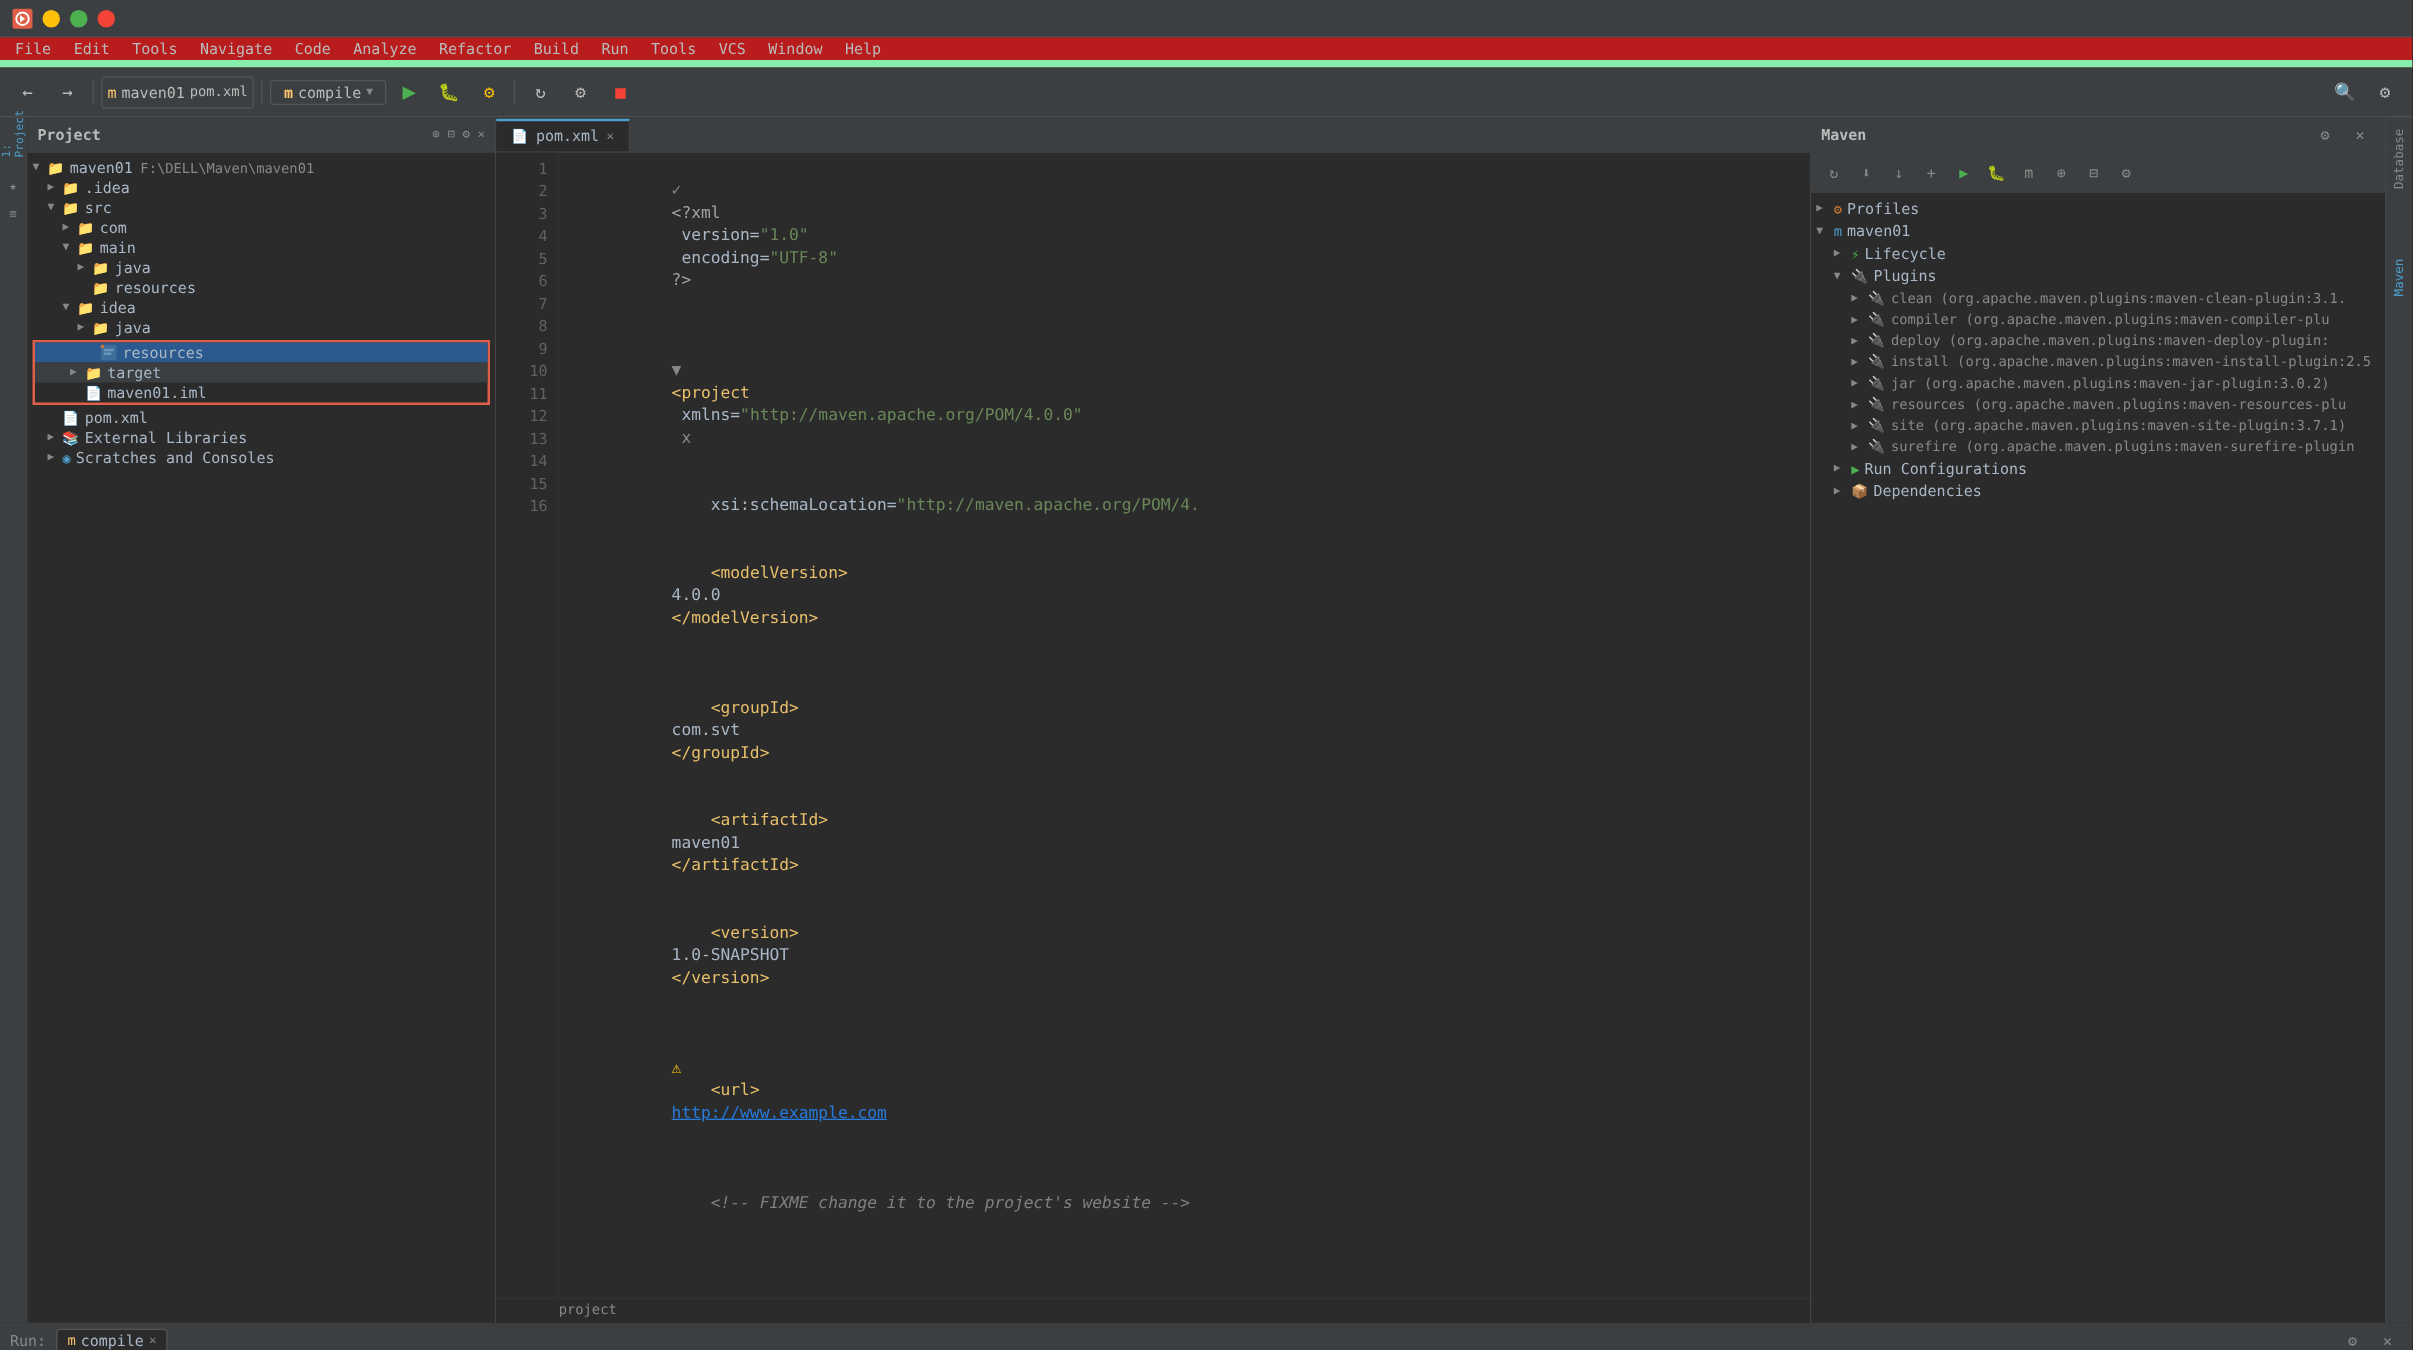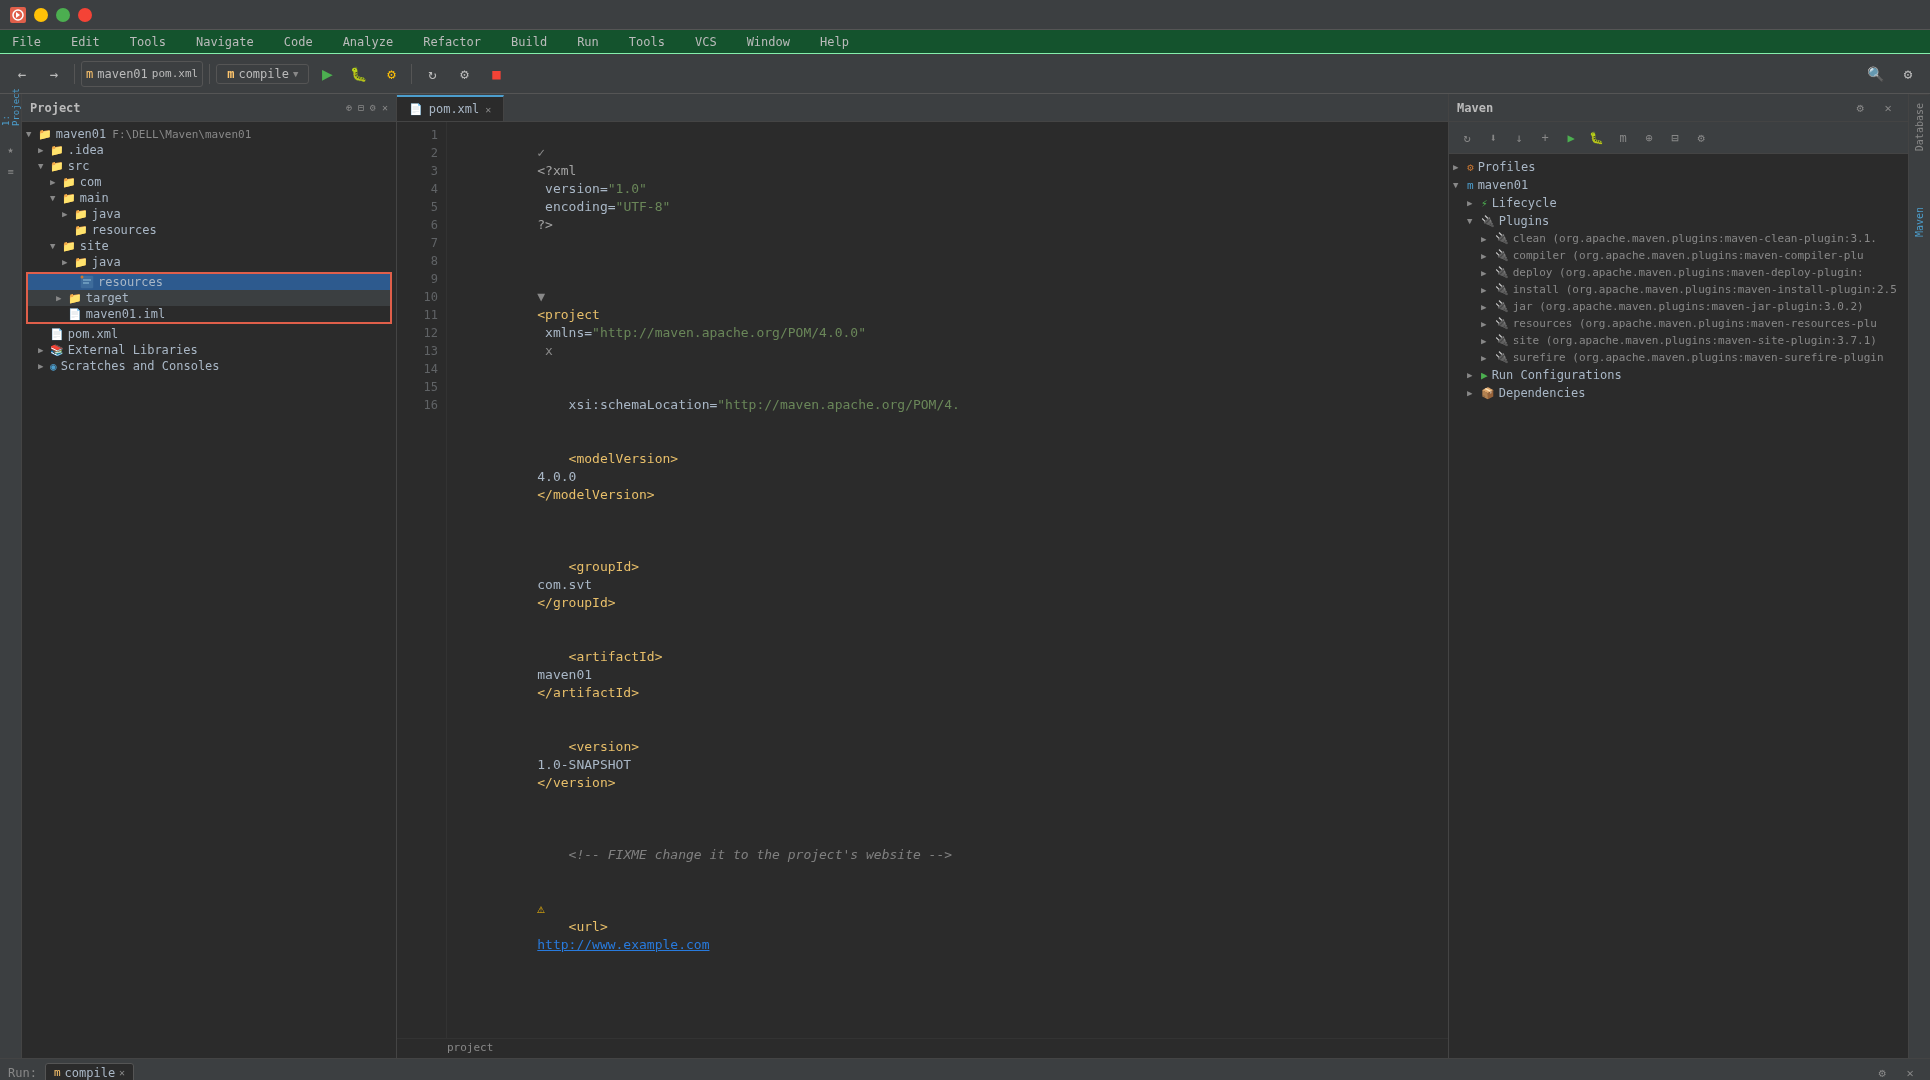--- a/index.html
+++ b/index.html
@@ -46,26 +46,26 @@
       border-radius: 50%;
       cursor: pointer;
     }
     .wc-min { background: #ffc107; }
     .wc-max { background: #4caf50; }
     .wc-close { background: #f44336; }
 
     
     #menu-bar {
       height: 24px;
-      background: #14532d;
+      background: #b91c1c;
       display: flex;
       align-items: center;
       padding: 0 4px;
-      border-bottom: 1px solid #86efac;
-      gap: 14px;
+      border-bottom: 6px solid #86efac;
+      gap: 2px;
     }
     .menu-item {
       padding: 2px 8px;
       cursor: pointer;
       color: #bbb;
       font-size: 12px;
       border-radius: 2px;
     }
 
     
@@ -461,21 +461,21 @@
         <span class="indent" style="width:40px;"></span>
         <span class="arrow"> </span>
         <span class="file-icon folder-icon">📁</span>
         <span>resources</span>
       </div>
 
       <div class="tree-item">
         <span class="indent" style="width:28px;"></span>
         <span class="arrow">▼</span>
         <span class="file-icon folder-icon">📁</span>
-        <span>site</span>
+        <span>idea</span>
       </div>
 
       <div class="tree-item">
         <span class="indent" style="width:40px;"></span>
         <span class="arrow">▶</span>
         <span class="file-icon folder-icon-blue">📁</span>
         <span>java</span>
       </div>
 
       <div style="border:2px solid #e05f4a;margin:2px 4px;">
@@ -595,27 +595,27 @@
           <span>maven01</span>
           <span class="tag">&lt;/artifactId&gt;</span>
         </div>
         <div class="code-line">
           <span>    </span><span class="tag">&lt;version&gt;</span>
           <span>1.0-SNAPSHOT</span>
           <span class="tag">&lt;/version&gt;</span>
         </div>
         <div class="code-line"></div>
         <div class="code-line">
-          <span>    </span><span class="comment">&lt;!-- FIXME change it to the project's website --&gt;</span>
-        </div>
-        <div class="code-line">
           <span class="warn-icon">⚠</span>
           <span>    </span><span class="tag">&lt;url&gt;</span>
           <span class="url-link">http://www.example.com</span>
           
+        </div>
+        <div class="code-line">
+          <span>    </span><span class="comment">&lt;!-- FIXME change it to the project's website --&gt;</span>
         </div>
 
       </div>
     </div>
 
     <div id="editor-breadcrumb">
       <span>project</span>
     </div>
   </div>
 

